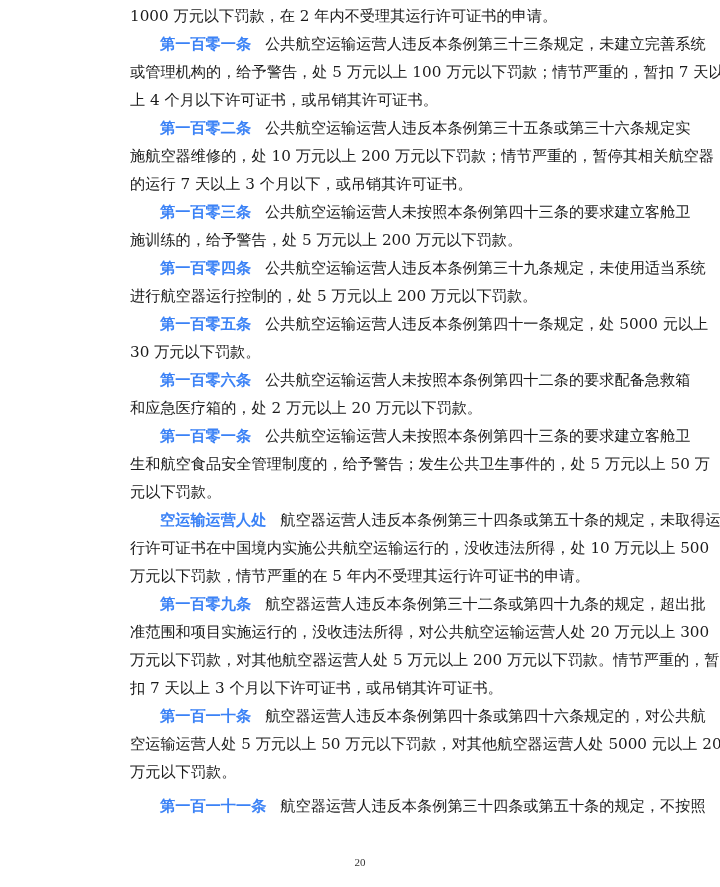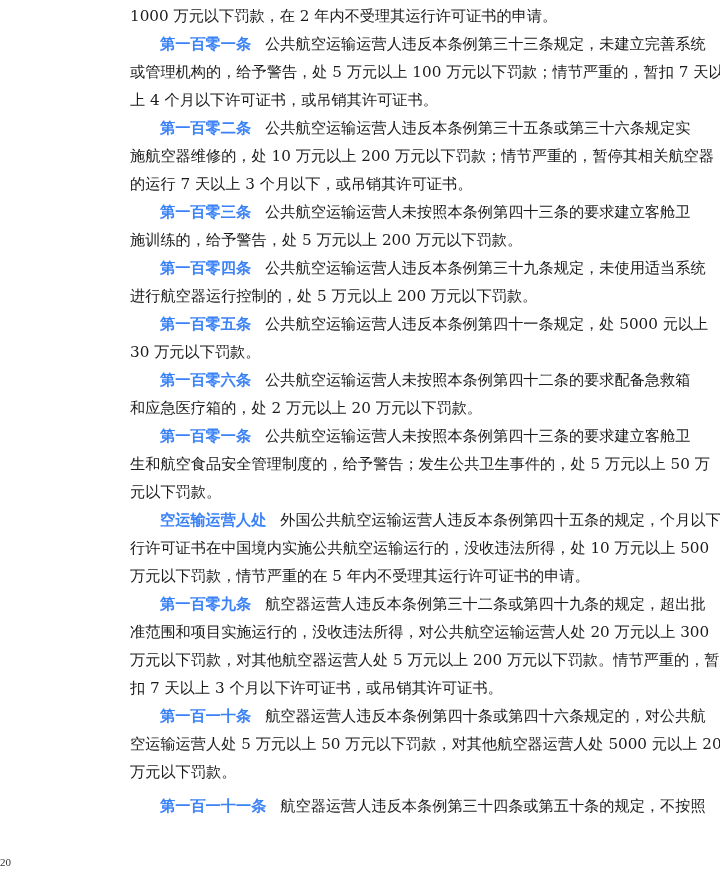--- a/index.html
+++ b/index.html
@@ -43,20 +43,21 @@
     font-weight: bold;
     font-family: "DejaVu Sans", "Liberation Sans", sans-serif;
     color: #3b82f6;
     margin-right: 14px;
   }
   .page-number {
     position: absolute;
     left: 0;
     width: 720px;
     top: 856px;
+    text-align: center;
     font-size: 11px;
     color: #333333;
     font-family: "Liberation Serif", serif;
   }
 </style>
 </head>
 <body>
 
 <div class="page">
   <div class="line" style="top:2px"><span>1000 万元以下罚款，在 2 年内不受理其运行许可证书的申请。</span></div>
@@ -78,21 +79,21 @@
   <div class="line indent justify" style="top:310px"><span class="art-no">第一百零五条</span><span>公共航空运输运营人违反本条例第四十一条规定，处 5000 元以上</span></div>
   <div class="line" style="top:338px"><span>30 万元以下罚款。</span></div>
 
   <div class="line indent justify" style="top:366px"><span class="art-no">第一百零六条</span><span>公共航空运输运营人未按照本条例第四十二条的要求配备急救箱</span></div>
   <div class="line" style="top:394px"><span>和应急医疗箱的，处 2 万元以上 20 万元以下罚款。</span></div>
 
   <div class="line indent justify" style="top:422px"><span class="art-no">第一百零一条</span><span>公共航空运输运营人未按照本条例第四十三条的要求建立客舱卫</span></div>
   <div class="line justify" style="top:450px"><span>生和航空食品安全管理制度的，给予警告；发生公共卫生事件的，处 5 万元以上 50 万</span></div>
   <div class="line" style="top:478px"><span>元以下罚款。</span></div>
 
-  <div class="line indent justify" style="top:506px"><span class="art-no">空运输运营人处</span><span>外国公共航空运输运营人违反本条例第四十五条的规定，个月以下</span></div>
+  <div class="line indent justify" style="top:506px"><span class="art-no">空运输运营人处</span><span>航空器运营人违反本条例第三十四条或第五十条的规定，未取得运</span></div>
   <div class="line justify" style="top:534px"><span>行许可证书在中国境内实施公共航空运输运行的，没收违法所得，处 10 万元以上 500</span></div>
   <div class="line" style="top:562px"><span>万元以下罚款，情节严重的在 5 年内不受理其运行许可证书的申请。</span></div>
 
   <div class="line indent justify" style="top:590px"><span class="art-no">第一百零九条</span><span>航空器运营人违反本条例第三十二条或第四十九条的规定，超出批</span></div>
   <div class="line justify" style="top:618px"><span>准范围和项目实施运行的，没收违法所得，对公共航空运输运营人处 20 万元以上 300</span></div>
   <div class="line justify" style="top:646px"><span>万元以下罚款，对其他航空器运营人处 5 万元以上 200 万元以下罚款。情节严重的，暂</span></div>
   <div class="line" style="top:674px"><span>扣 7 天以上 3 个月以下许可证书，或吊销其许可证书。</span></div>
 
   <div class="line indent justify" style="top:702px"><span class="art-no">第一百一十条</span><span>航空器运营人违反本条例第四十条或第四十六条规定的，对公共航</span></div>
   <div class="line justify" style="top:730px"><span>空运输运营人处 5 万元以上 50 万元以下罚款，对其他航空器运营人处 5000 元以上 20</span></div>

